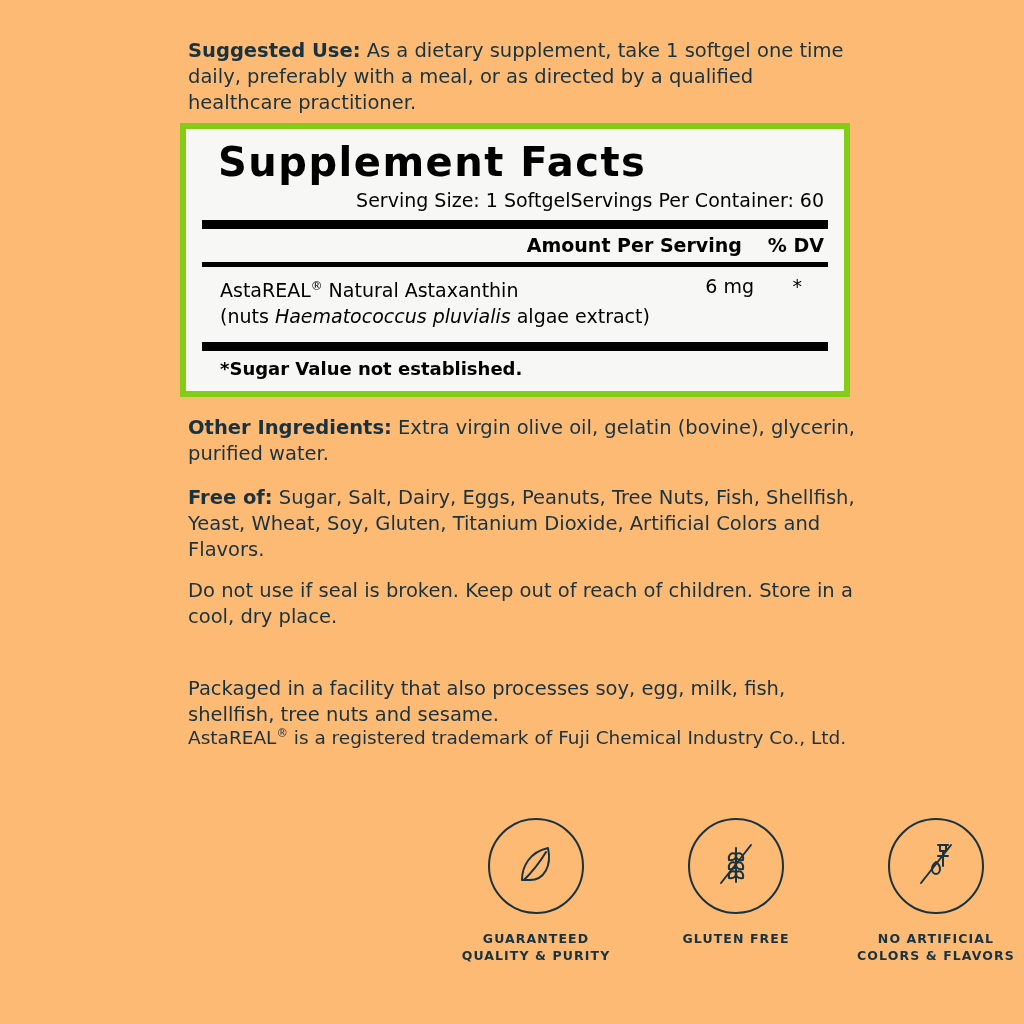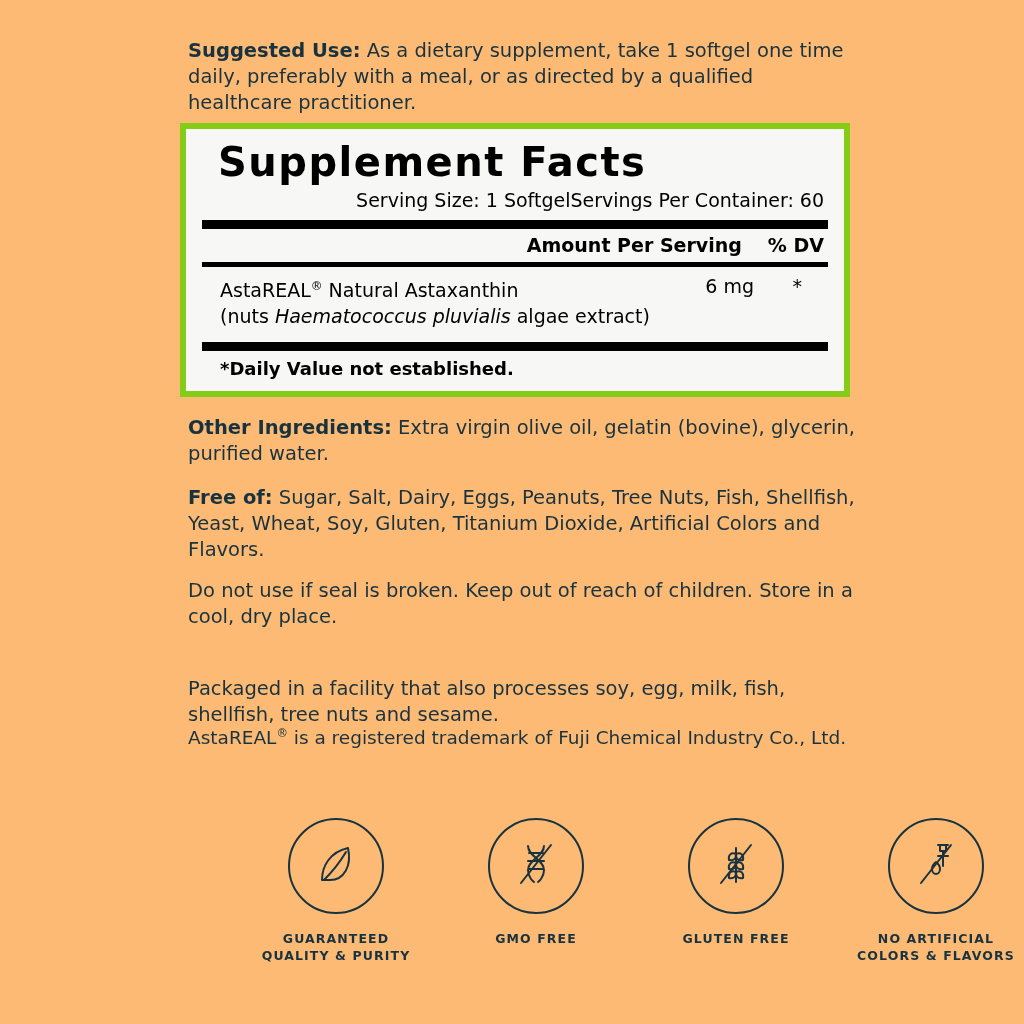--- a/index.html
+++ b/index.html
@@ -184,21 +184,21 @@
       <span class="dv">% DV</span>
     </div>
     <div class="rule-med"></div>
     <div class="ingredient-row">
       <span class="name-line"><span>AstaREAL</span><sup>®</sup><span> Natural Astaxanthin</span></span>
       <span class="sub-line"><span>(nuts </span><i>Haematococcus pluvialis</i><span> algae extract)</span></span>
       <span class="amt">6 mg</span>
       <span class="dv">*</span>
     </div>
     <div class="rule-thick"></div>
-    <div class="footnote">*Daily Value not established.</div>
+    <div class="footnote">*Sugar Value not established.</div>
   </div>
 
   <div class="body-block" id="other-ingredients">
     <b>Other Ingredients:</b><span> Extra virgin olive oil, gelatin (bovine), glycerin, purified water.</span>
   </div>
 
   <div class="body-block" id="free-of">
     <b>Free of:</b><span> Sugar, Salt, Dairy, Eggs, Peanuts, Tree Nuts, Fish, Shellfish, Yeast, Wheat, Soy, Gluten, Titanium Dioxide, Artificial Colors and Flavors.</span>
   </div>
 
@@ -225,37 +225,20 @@
           </svg>
         </span>
       </div>
       <div class="badge-label">
         <span>GUARANTEED</span><br>
         <span>QUALITY &amp; PURITY</span>
       </div>
     </div>
 
 
-    <div class="badge">
-      <div class="badge-circle">
-        <span>
-          <svg width="56" height="56" viewBox="0 0 56 56" fill="none" stroke="#18333f" stroke-width="2" stroke-linecap="round" stroke-linejoin="round">
-            <path d="M20 10 C20 20 36 24 36 34 C36 42 30 46 30 46"></path>
-            <path d="M36 10 C36 20 20 24 20 34 C20 42 26 46 26 46"></path>
-            <path d="M21 17 L35 17"></path>
-            <path d="M20 25 L36 25"></path>
-            <path d="M21 33 L35 33"></path>
-            <path d="M13 47 L43 9"></path>
-          </svg>
-        </span>
-      </div>
-      <div class="badge-label">
-        <span>GMO FREE</span>
-      </div>
-    </div>
 
     <div class="badge">
       <div class="badge-circle">
         <span>
           <svg width="56" height="56" viewBox="0 0 56 56" fill="none" stroke="#18333f" stroke-width="2" stroke-linecap="round" stroke-linejoin="round">
             <path d="M28 12 L28 46"></path>
             <path d="M28 18 C23 16 20 19 21 24 C26 25 29 22 28 18 Z"></path>
             <path d="M28 18 C33 16 36 19 35 24 C30 25 27 22 28 18 Z"></path>
             <path d="M28 27 C23 25 20 28 21 33 C26 34 29 31 28 27 Z"></path>
             <path d="M28 27 C33 25 36 28 35 33 C30 34 27 31 28 27 Z"></path>

